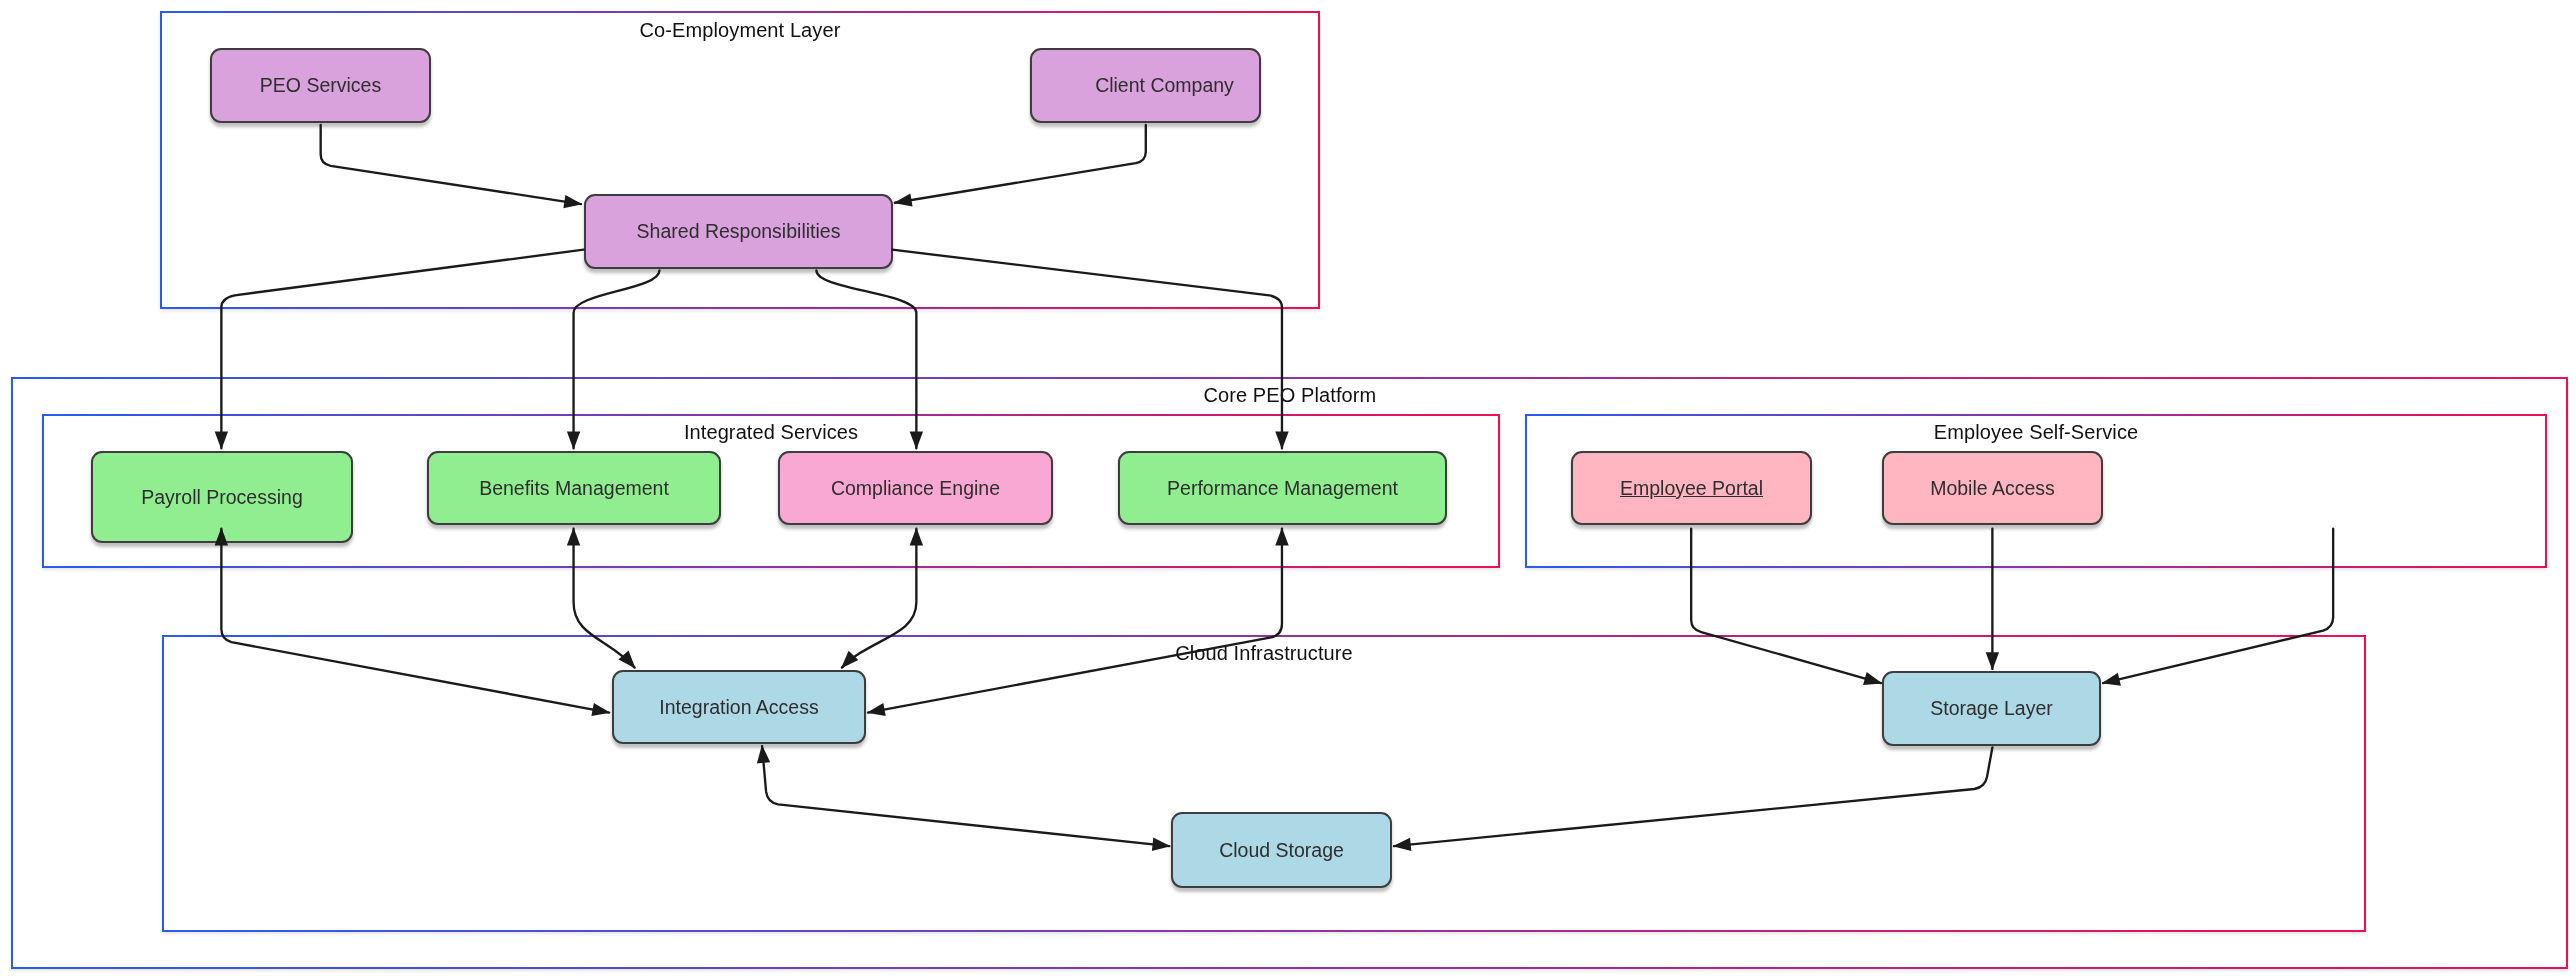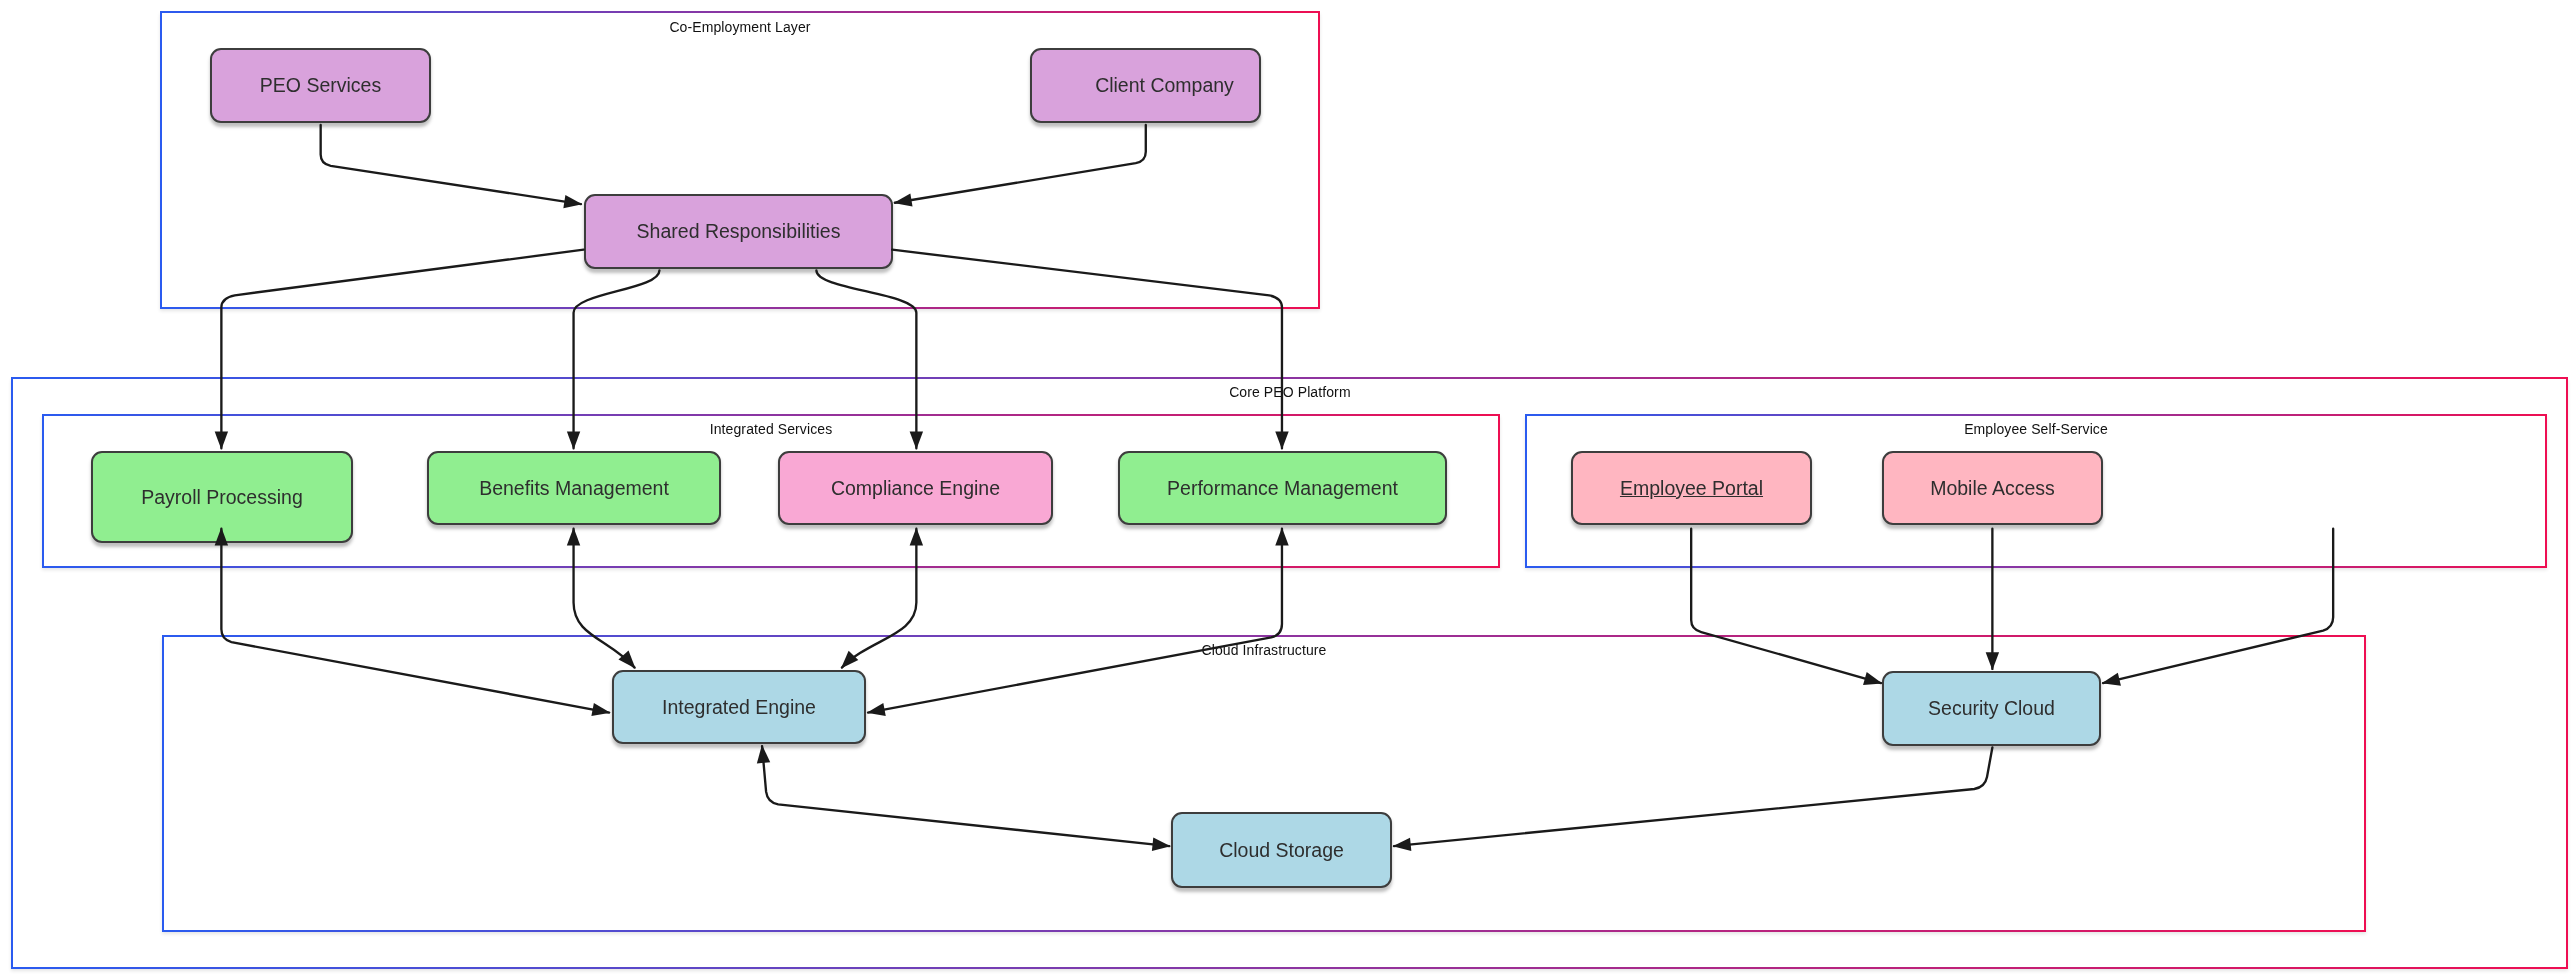--- a/index.html
+++ b/index.html
@@ -9,21 +9,21 @@
   }
   .cluster{
     position:absolute;
     border:2px solid transparent;
     border-image:linear-gradient(90deg,var(--grad1,#2a5bf0),var(--grad2,#ee0e52)) 1;
     box-shadow:0 3.4px 3.4px rgba(0,0,0,0.10);
     background:transparent;
   }
   .cluster-label{
     position:absolute;top:5.4px;left:0;width:100%;
-    text-align:center;font-size:14px;color:var(--cluster-text,#111111);
+    text-align:center;font-size:20px;color:var(--cluster-text,#111111);
     letter-spacing:0.1px;white-space:nowrap;pointer-events:none;
   }
   .node{
     position:absolute;display:flex;align-items:center;justify-content:center;
     border-style:solid;border-color:var(--node-border,#3d3d3d);
     border-width:2.7px 2px;
     box-shadow:0 3.4px 3.4px rgba(0,0,0,0.25);
     font-size:19.5px;color:var(--node-text,#2e2e2e);
     text-align:center;white-space:nowrap;box-sizing:border-box;border-radius:11px;
   }
@@ -87,25 +87,25 @@
   <div class="node" style="left: 1571px; top: 451px; width: 241px; height: 74px; background-color: rgb(255, 182, 193); text-decoration: underline;">
     <span>Employee Portal</span>
   </div>
 
   <div class="node" style="left: 1882px; top: 451px; width: 221px; height: 74px; background-color: rgb(255, 182, 193);">
     <span>Mobile Access</span>
   </div>
 
 
   <div class="node" style="left: 612px; top: 670px; width: 254px; height: 74px; background-color: rgb(173, 216, 230);">
-    <span>Integrated Engine</span>
+    <span>Integration Access</span>
   </div>
 
   <div class="node" style="left: 1882px; top: 671px; width: 219px; height: 75px; background-color: rgb(173, 216, 230);">
-    <span>Security Cloud</span>
+    <span>Storage Layer</span>
   </div>
 
   <div class="node" style="left: 1171px; top: 812px; width: 221px; height: 76px; background-color: rgb(173, 216, 230);">
     <span>Cloud Storage</span>
   </div>
 
   <svg id="edge-layer" width="2576" height="979" viewBox="0 0 3840 1459">
     <defs>
       <marker id="arrow" markerUnits="userSpaceOnUse" markerWidth="30" markerHeight="24" refX="26" refY="11" orient="auto-start-reverse">
         <path class="arrowhead" d="M1,1 L28,11 L1,21 Z"></path>

